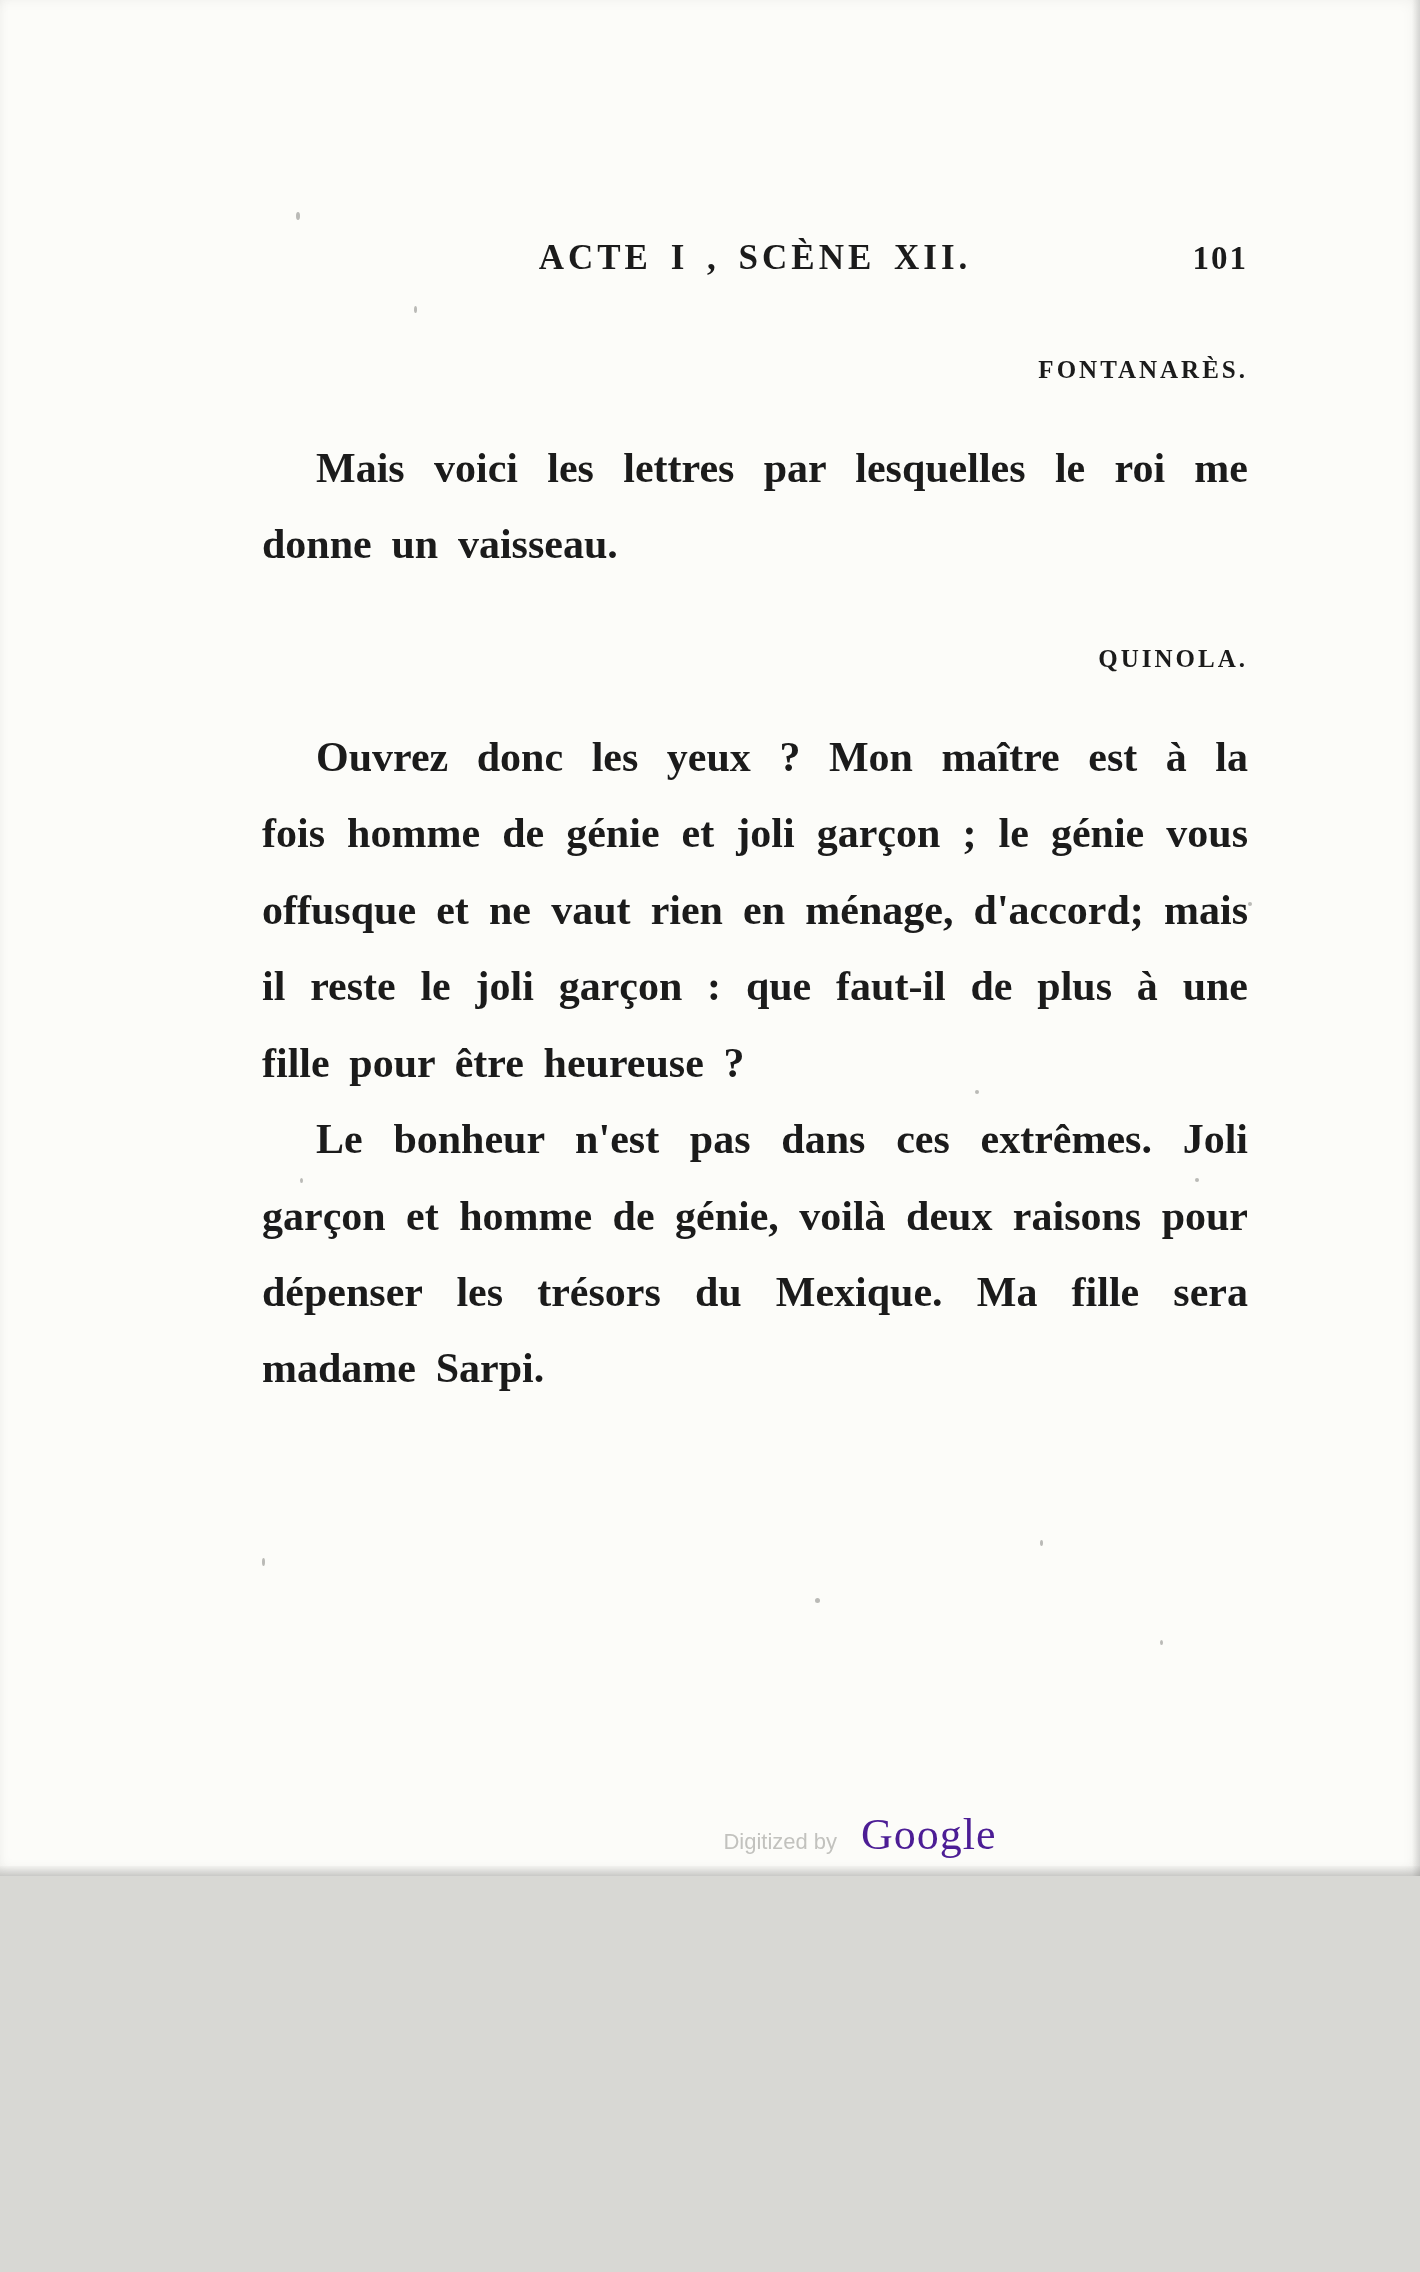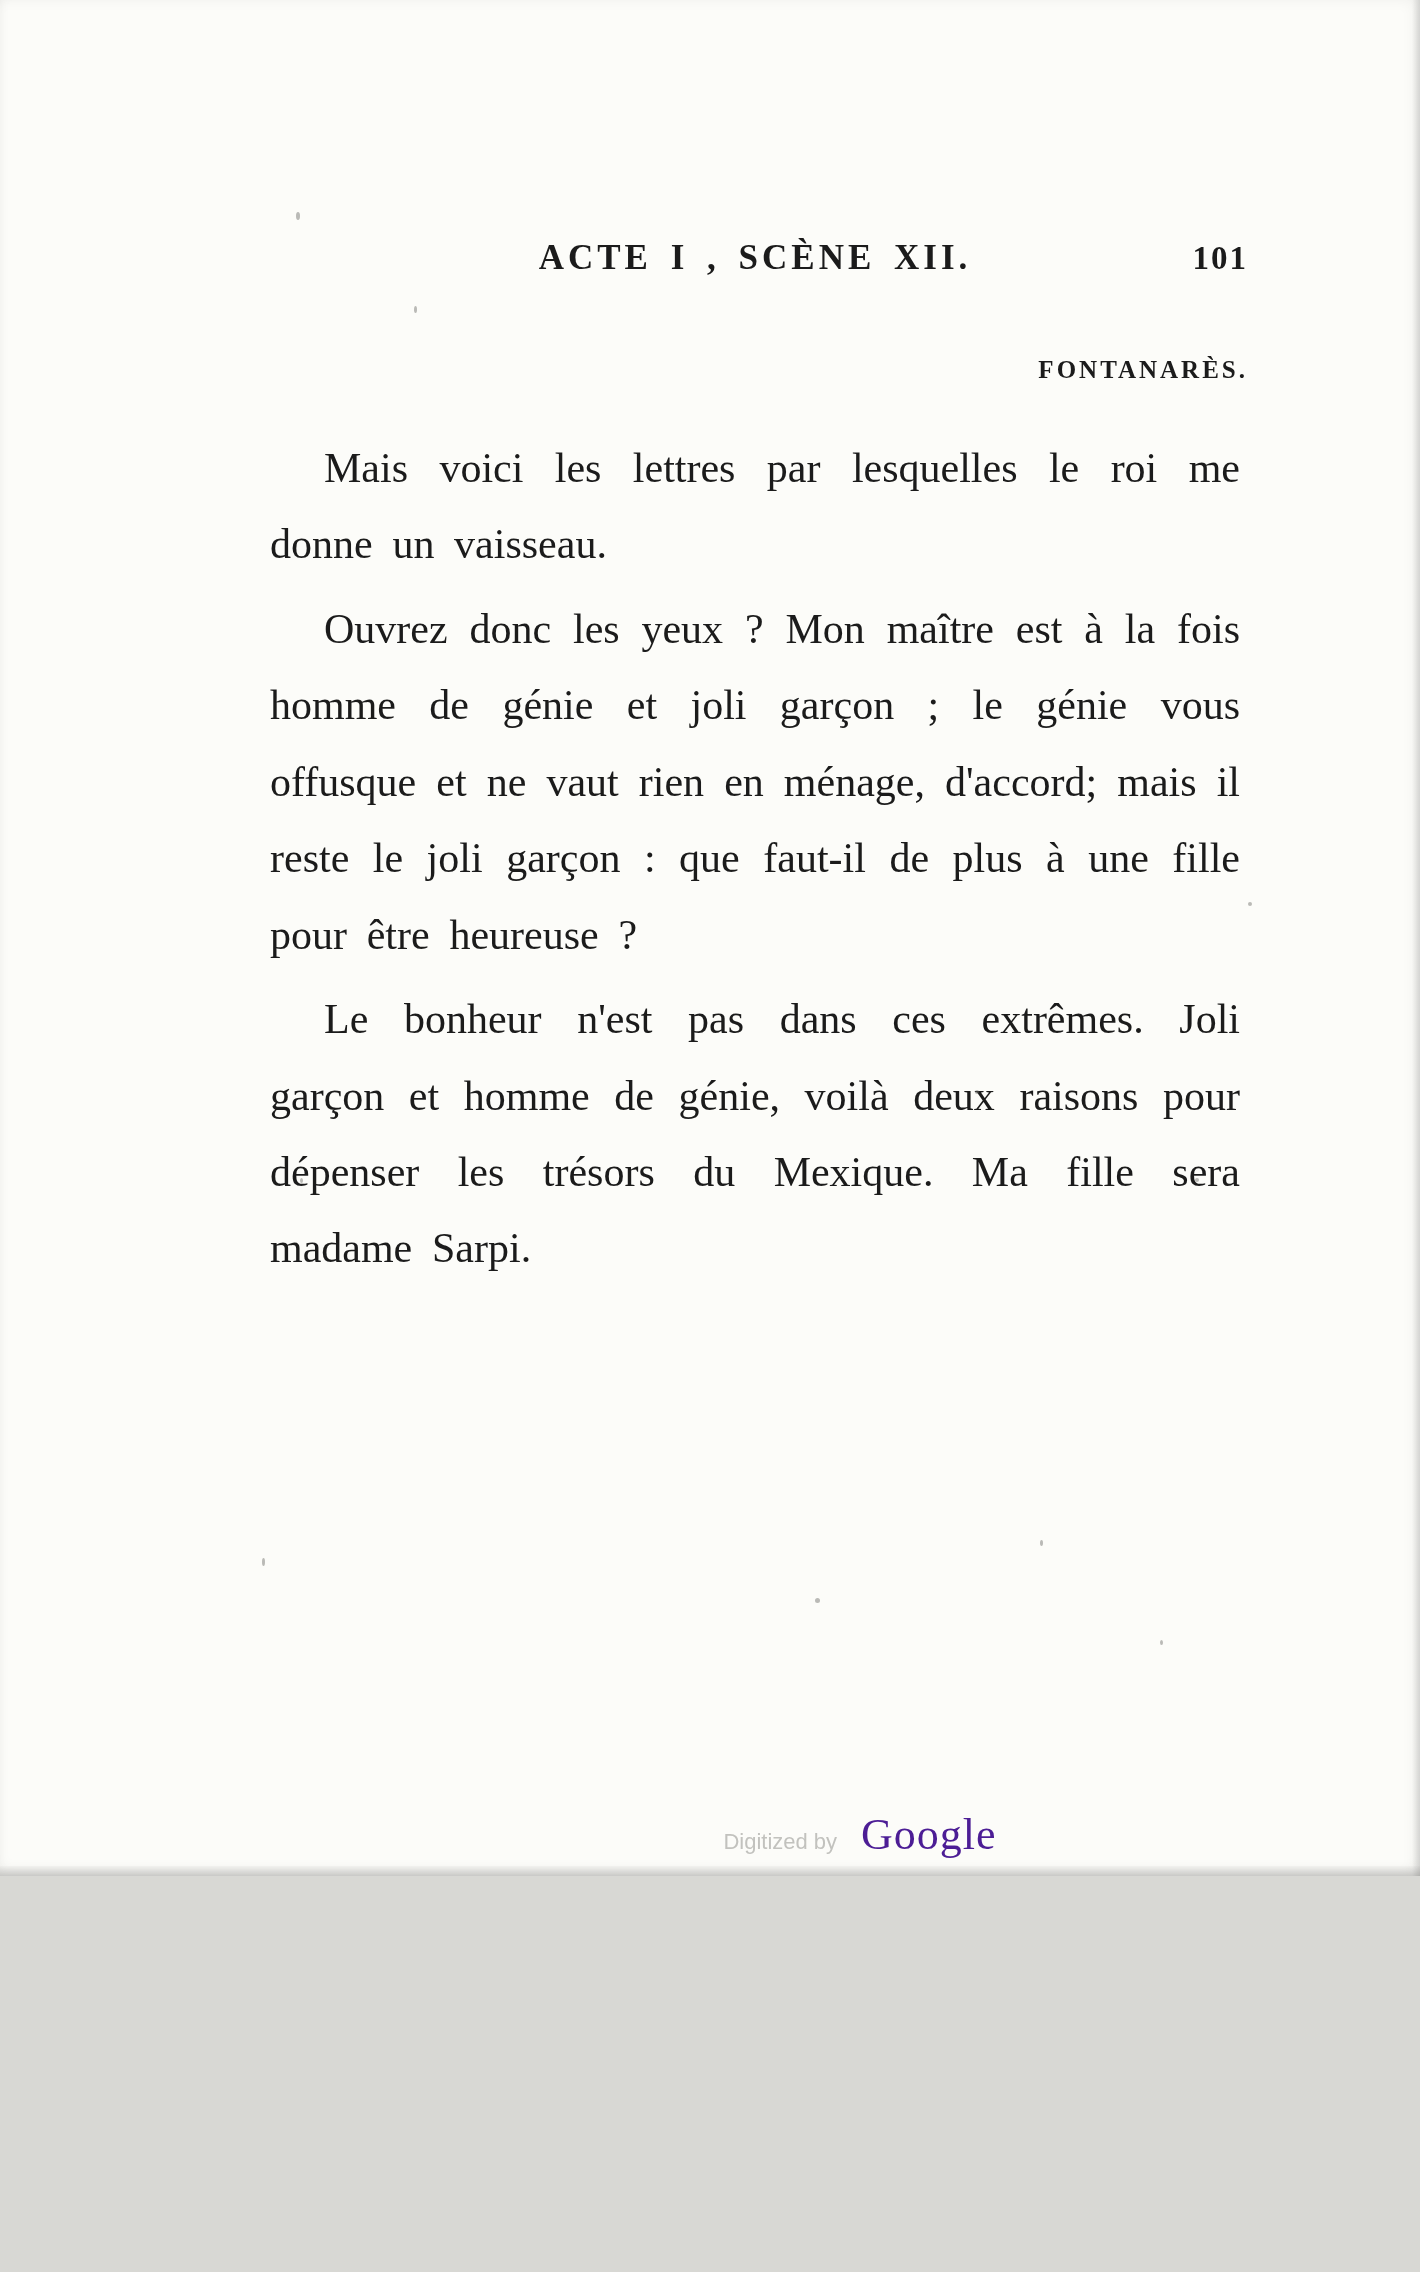--- a/index.html
+++ b/index.html
@@ -42,23 +42,23 @@
       letter-spacing: 2px;
     }
     .speaker {
       text-align: right;
       font-size: 25px;
       font-weight: bold;
       letter-spacing: 3px;
       margin: 62px 0 46px 0;
     }
     .speech p {
-      margin: 8px;
+      margin: 0;
       font-size: 42px;
-      font-weight: normal;
+      font-weight: bold;
       line-height: 1.82;
       text-align: justify;
       text-indent: 54px;
       word-spacing: 0.22em;
     }
     .speech:first-of-type .speaker {
       margin-top: 0;
     }
     .watermark {
       position: absolute;
@@ -115,20 +115,21 @@
       <span class="title">ACTE I , SCÈNE XII.</span>
       <span class="pagenum">101</span>
     </div>
 
     <div class="speech">
       <div class="speaker">FONTANARÈS.</div>
       <p>Mais voici les lettres par lesquelles le roi me donne un vaisseau.</p>
     </div>
 
     <div class="speech">
+      <div class="speaker">QUINOLA.</div>
       <p>Ouvrez donc les yeux ? Mon maître est à la fois homme de génie et joli garçon ; le génie vous offusque et ne vaut rien en ménage, d'accord; mais il reste le joli garçon : que faut-il de plus à une fille pour être heureuse ?</p>
     </div>
 
     <div class="speech">
       <p>Le bonheur n'est pas dans ces extrêmes. Joli garçon et homme de génie, voilà deux raisons pour dépenser les trésors du Mexique. Ma fille sera madame Sarpi.</p>
     </div>
 
   </div>
 
   <span class="speckle" style="left:296px; top:212px; width:4px; height:8px;"></span>

